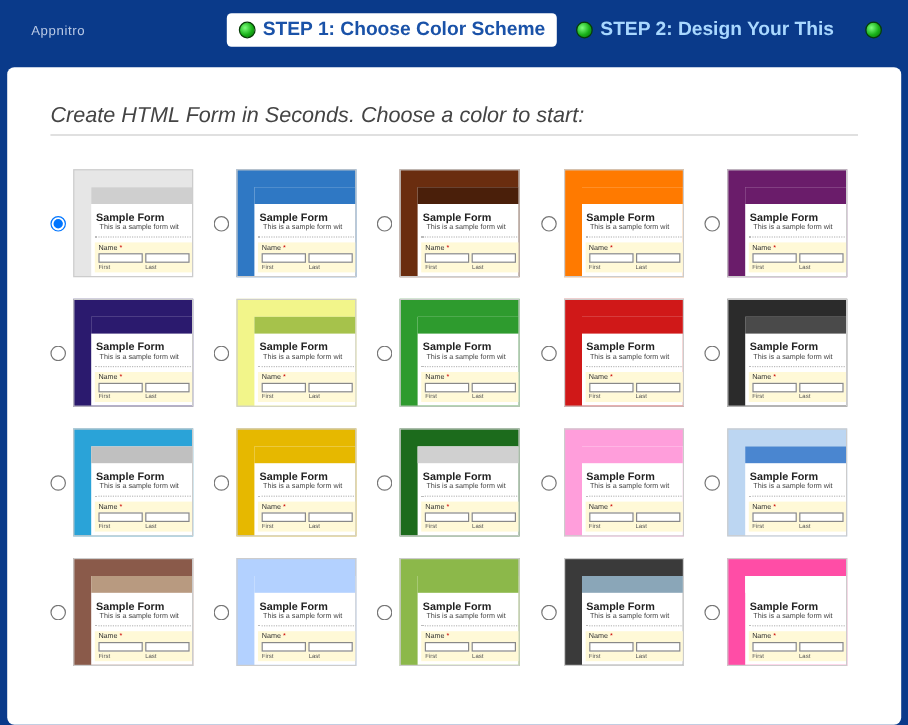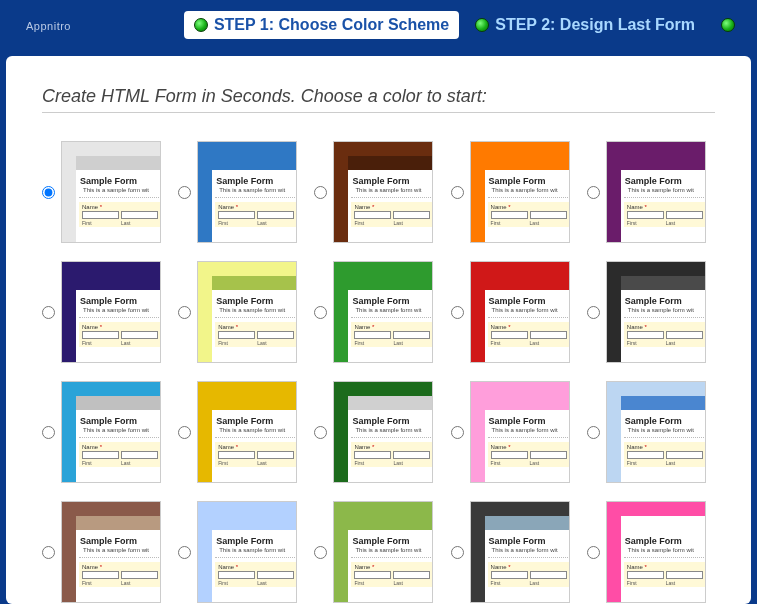--- a/index.html
+++ b/index.html
@@ -108,21 +108,21 @@
     align-items: center;
     gap: 6px;
   }
   .opt input[type=radio] {
     width: 13px; height: 13px;
     cursor: pointer;
     flex-shrink: 0;
   }
   .swatch {
     width: 100px;
-    height: 102px;
+    height: 90px;
     border: 1px solid #ccc;
     position: relative;
     overflow: hidden;
     background: var(--outer);
     cursor: pointer;
   }
   .swatch .inner {
     position: absolute;
     left: 14px; top: 14px; right: -4px; bottom: -4px;
     background: #fff;
@@ -170,21 +170,21 @@
   <div class="logo">
     <span class="logo-top">Appnitro</span>
   </div>
   <div class="steps" id="steps">
       <div class="step active">
         <span class="step-dot"></span>
         <span>STEP 1: Choose Color Scheme</span>
       </div>
       <div class="step inactive">
         <span class="step-dot"></span>
-        <span>STEP 2: Design Last Form</span>
+        <span>STEP 2: Design Your This</span>
       </div>
       <div class="step inactive">
         <span class="step-dot"></span>
       </div>
     </div>
 </div>
 
 <div class="panel">
   <h1>Create HTML Form in Seconds. Choose a color to start:</h1>
   <div class="grid" id="grid">

